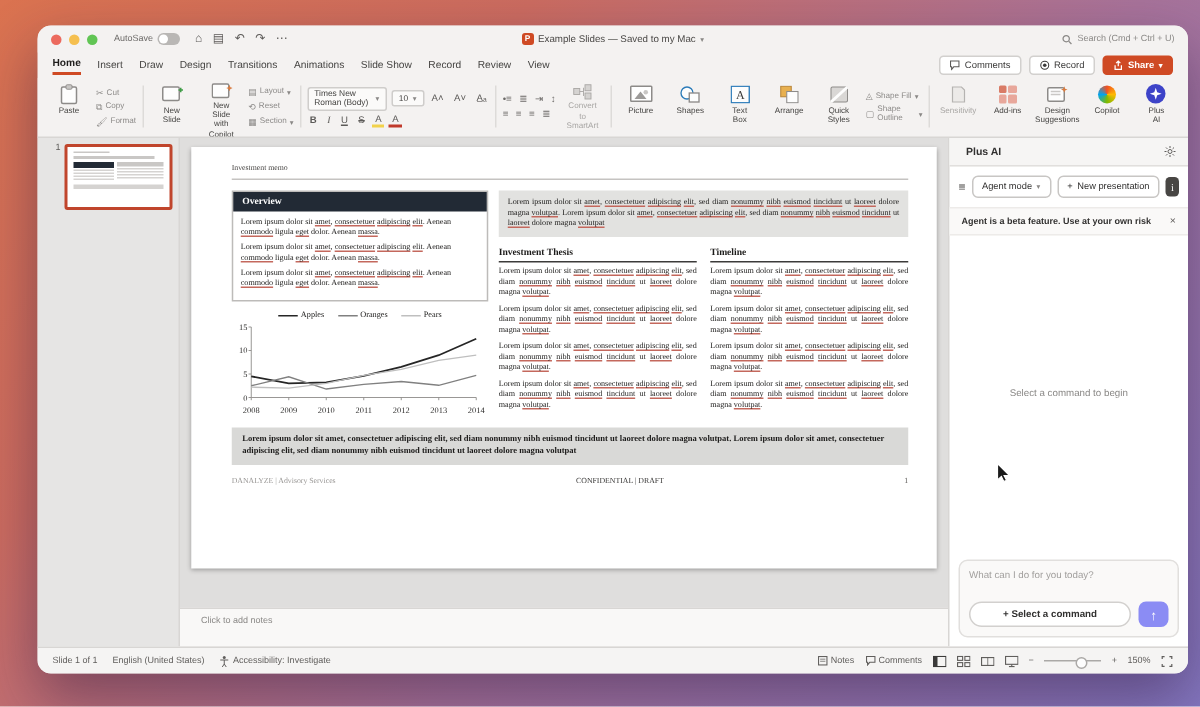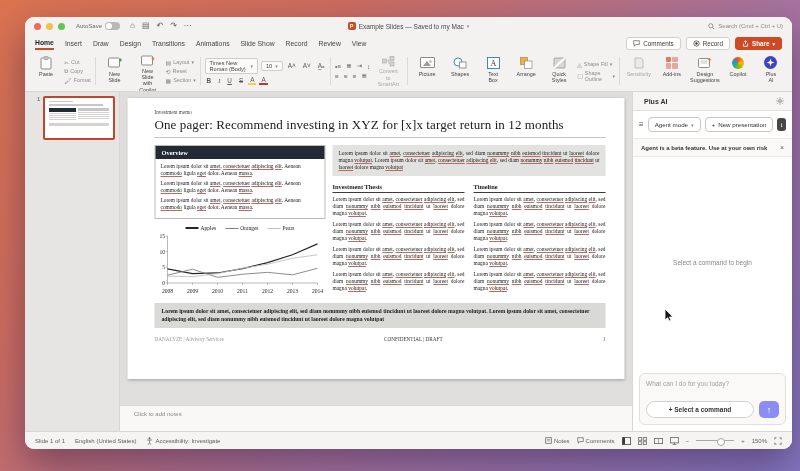--- a/index.html
+++ b/index.html
@@ -446,21 +446,20 @@
     <div class="centercol">
       <div class="canvas">
         <div class="float-btn">
           <svg width="7" height="7" viewBox="0 0 10 10">
               <path d="M2 1l6 4-3 .7L6.5 9 5 9.5 3.6 6 2 7.5z" fill="#9a9896"></path>
             </svg>
         </div>
 
         <div class="slide">
           <div class="eyebrow">Investment memo</div>
-          <div class="slide-title">One pager: Recommend investing in XYZ for [x]x target return in 12 months</div>
           <div class="slide-hr"></div>
 
           <div class="grid1">
 
             <div>
               <div class="ovbox">
                 <div class="ovhead">Overview</div>
                 <div class="ovbody">
                   <p>Lorem ipsum dolor sit <span class="sp">amet</span>, <span class="sp">consectetuer</span> <span class="sp">adipiscing</span> <span class="sp">elit</span>. Aenean <span class="sp">commodo</span> ligula <span class="sp">eget</span> dolor. Aenean <span class="sp">massa</span>.</p>
                   <p>Lorem ipsum dolor sit <span class="sp">amet</span>, <span class="sp">consectetuer</span> <span class="sp">adipiscing</span> <span class="sp">elit</span>. Aenean <span class="sp">commodo</span> ligula <span class="sp">eget</span> dolor. Aenean <span class="sp">massa</span>.</p>

